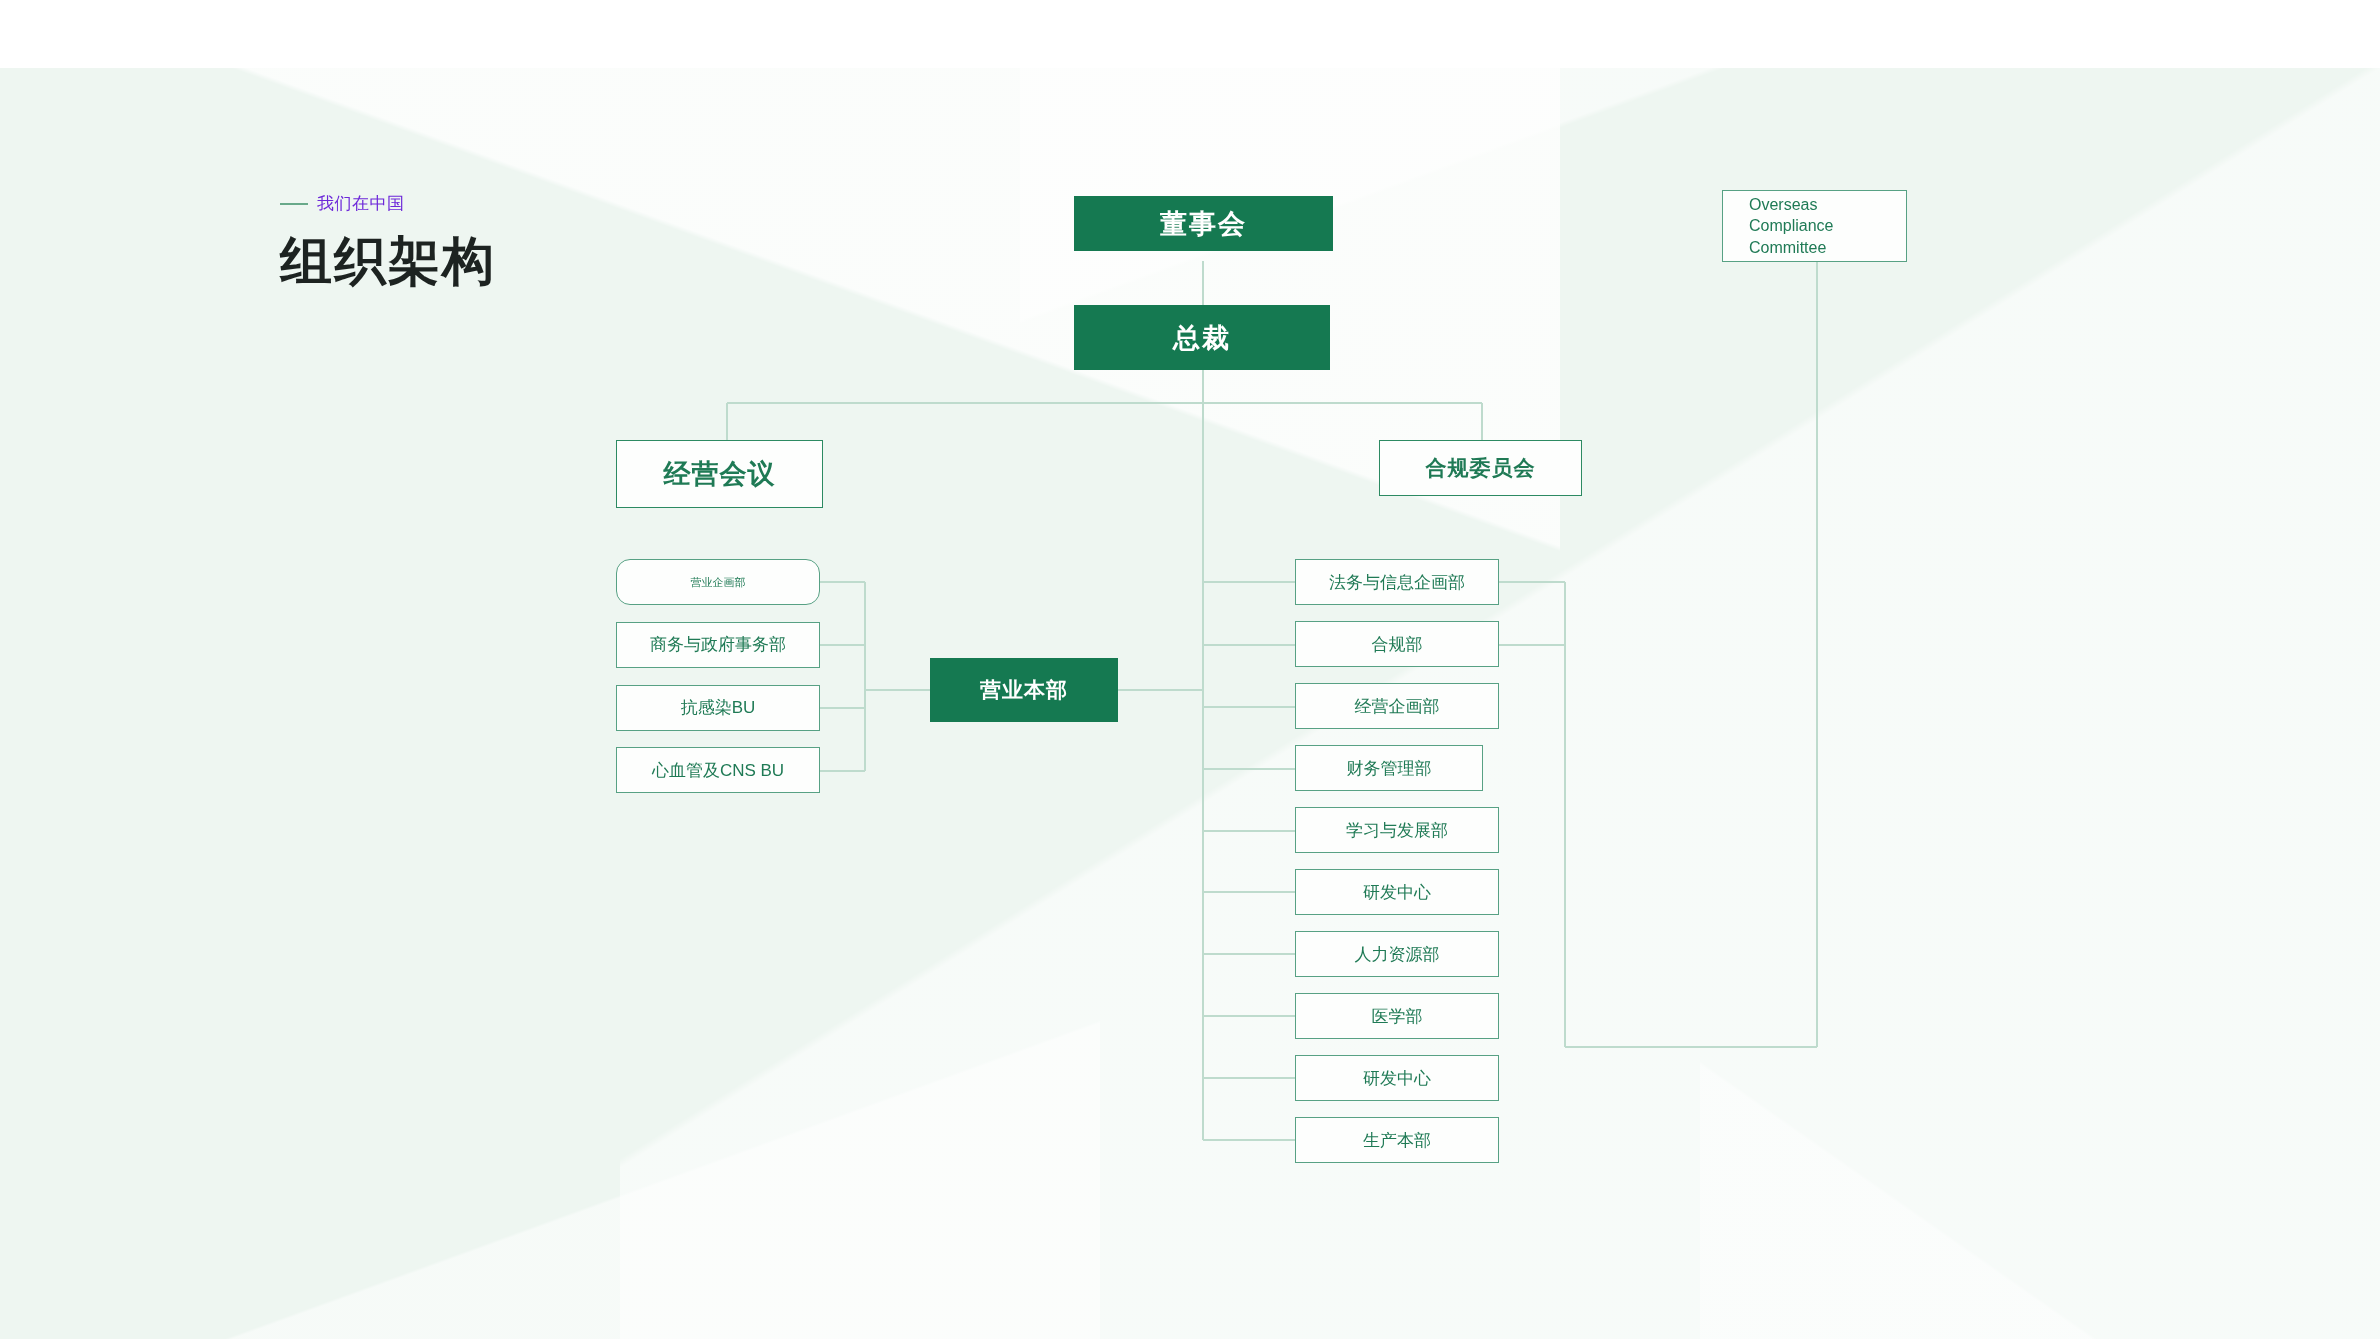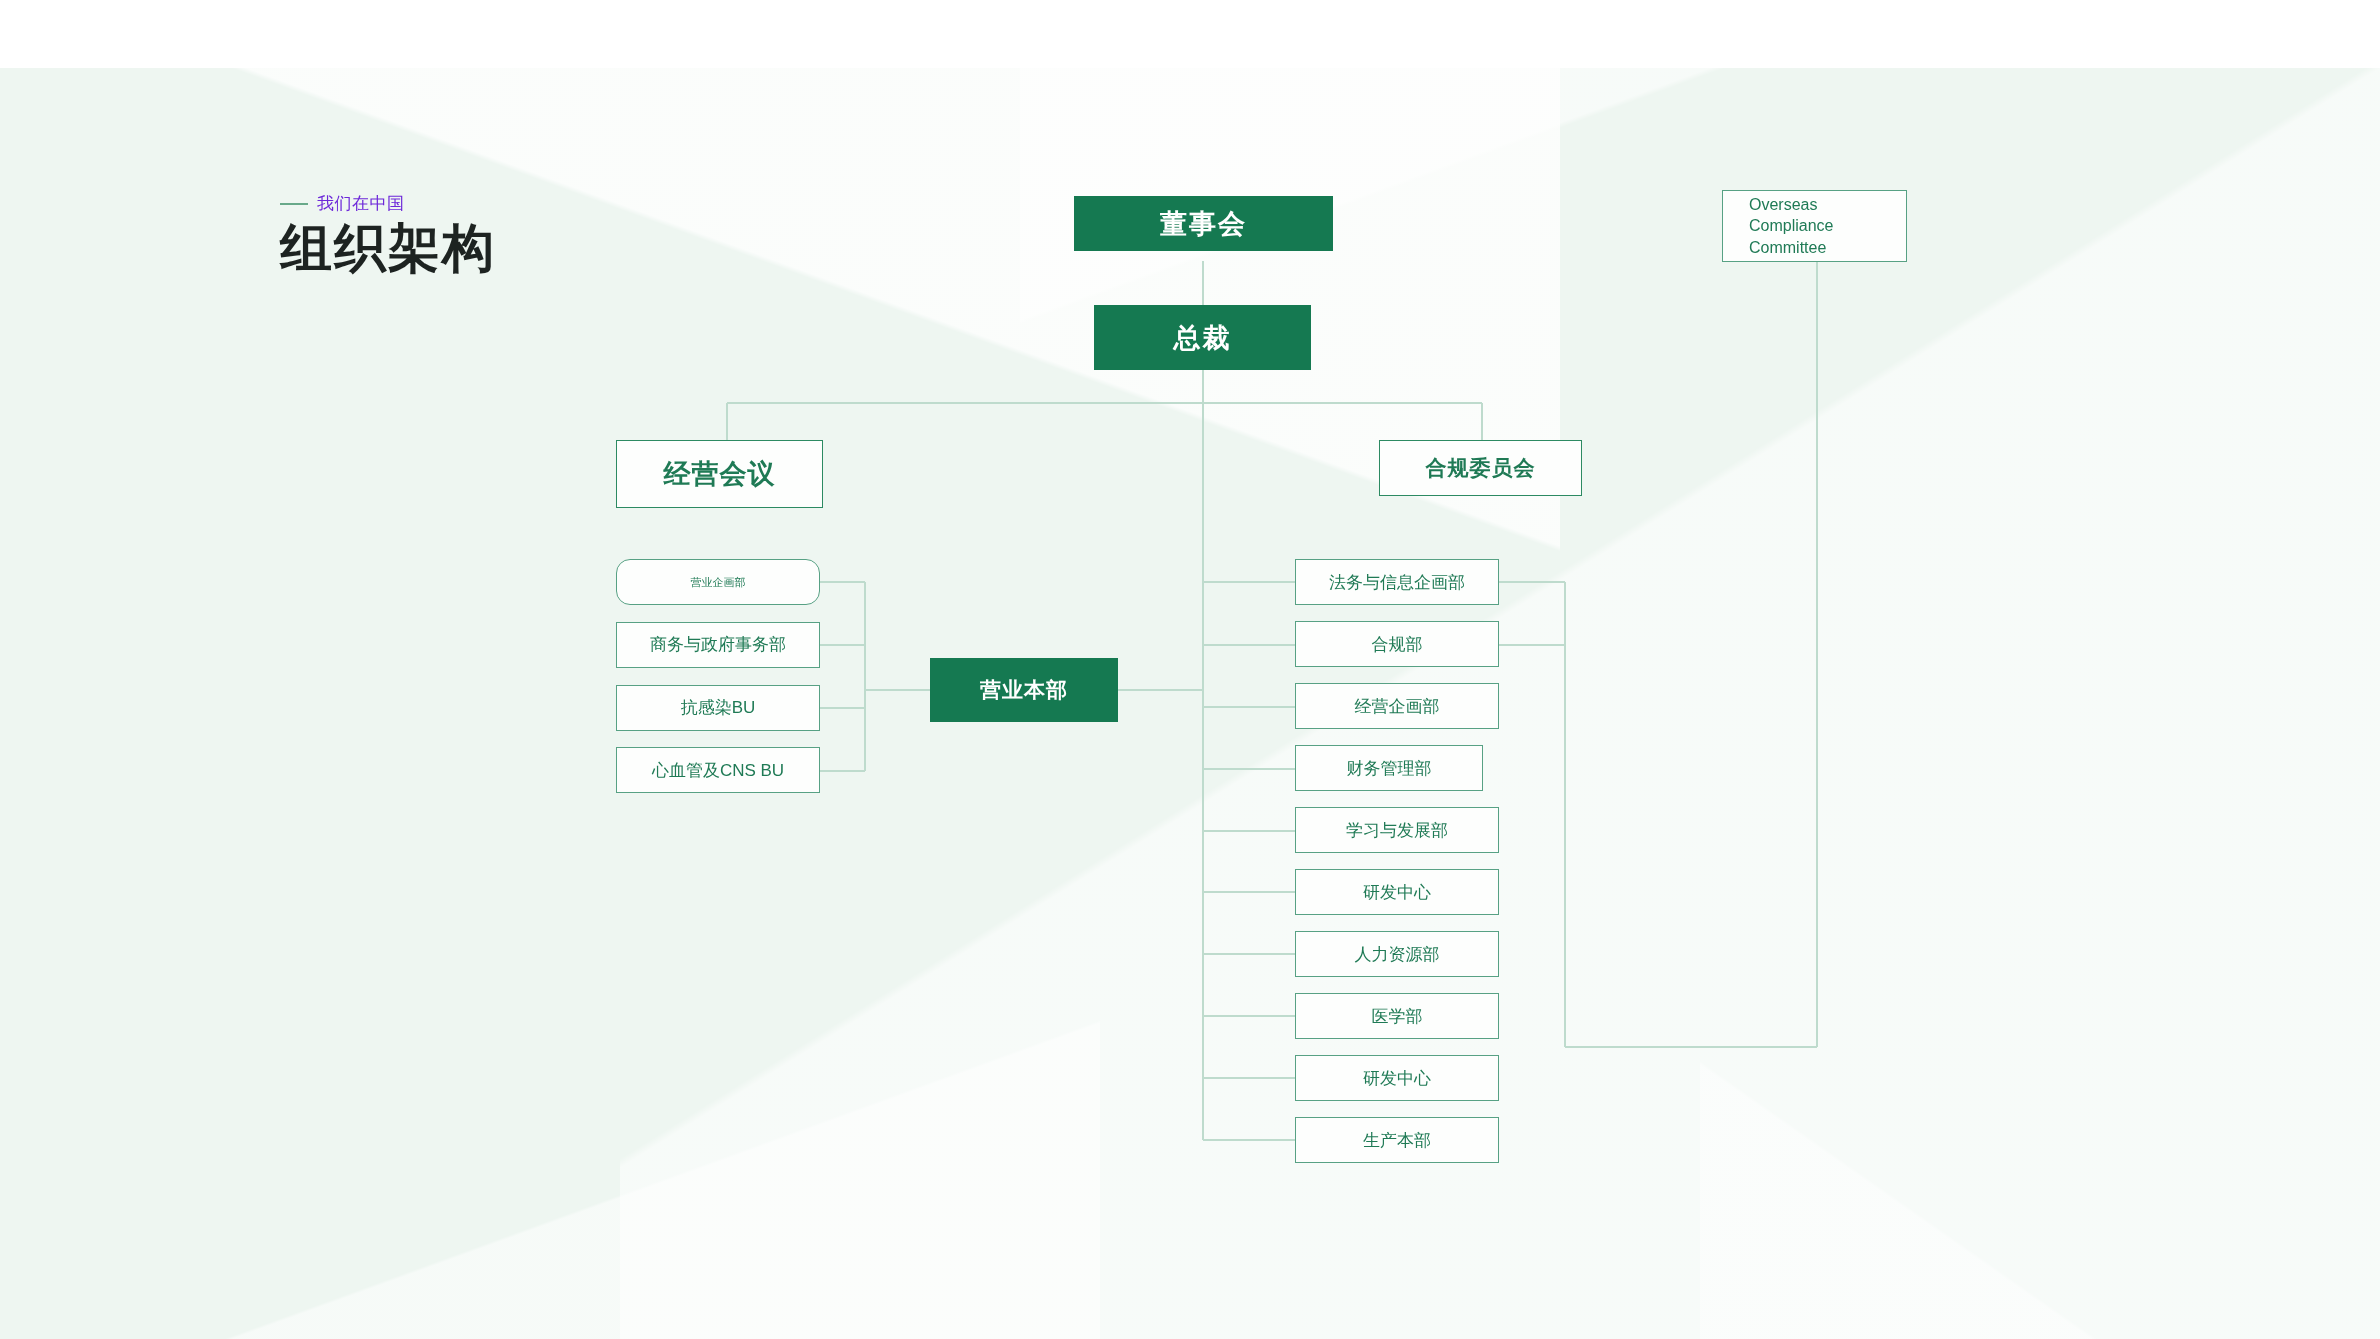--- a/index.html
+++ b/index.html
@@ -49,21 +49,21 @@
   
   .heading{position:absolute;left:280px;top:192px;z-index:6;}
   .kicker{
     display:flex;align-items:center;gap:9px;
     color:#6d28d9;font-size:17px;letter-spacing:.5px;white-space:nowrap;
   }
   .kicker-dash{
     display:inline-block;width:28px;height:2px;background:#68a98a;
   }
   .page-title{
-    margin-top:5px;
+    margin-top:18px;
     font-size:52px;font-weight:bold;color:#1d2321;letter-spacing:2px;
     line-height:1.1;white-space:nowrap;
   }
 
   
   #wires{position:absolute;left:0;top:0;width:2380px;height:1339px;z-index:3;}
 
   
   .node{
     position:absolute;z-index:5;box-sizing:border-box;
@@ -140,21 +140,21 @@
       <line x1="1565" y1="582" x2="1565" y2="1047"></line>
       <line x1="1499" y1="582" x2="1565" y2="582"></line>
       <line x1="1499" y1="645" x2="1565" y2="645"></line>
     </g>
   </svg>
 
   <div class="node node-solid" style="left:1074px;top:196px;width:259px;height:55px;font-size:27px;letter-spacing:2px;">
     <span>董事会</span>
   </div>
 
-  <div class="node node-solid" style="left:1074px;top:305px;width:217px;height:65px;font-size:27px;letter-spacing:2px;margin-left:20px;">
+  <div class="node node-solid" style="left:1074px;top:305px;width:256px;height:65px;font-size:27px;letter-spacing:2px;">
     <span>总裁</span>
   </div>
 
   <div class="node node-outline node-en" style="left:1722px;top:190px;width:185px;height:72px;font-size:16px;">
     <div>
       <div>Overseas</div>
       <div>Compliance</div>
       <div>Committee</div>
     </div>
   </div>

